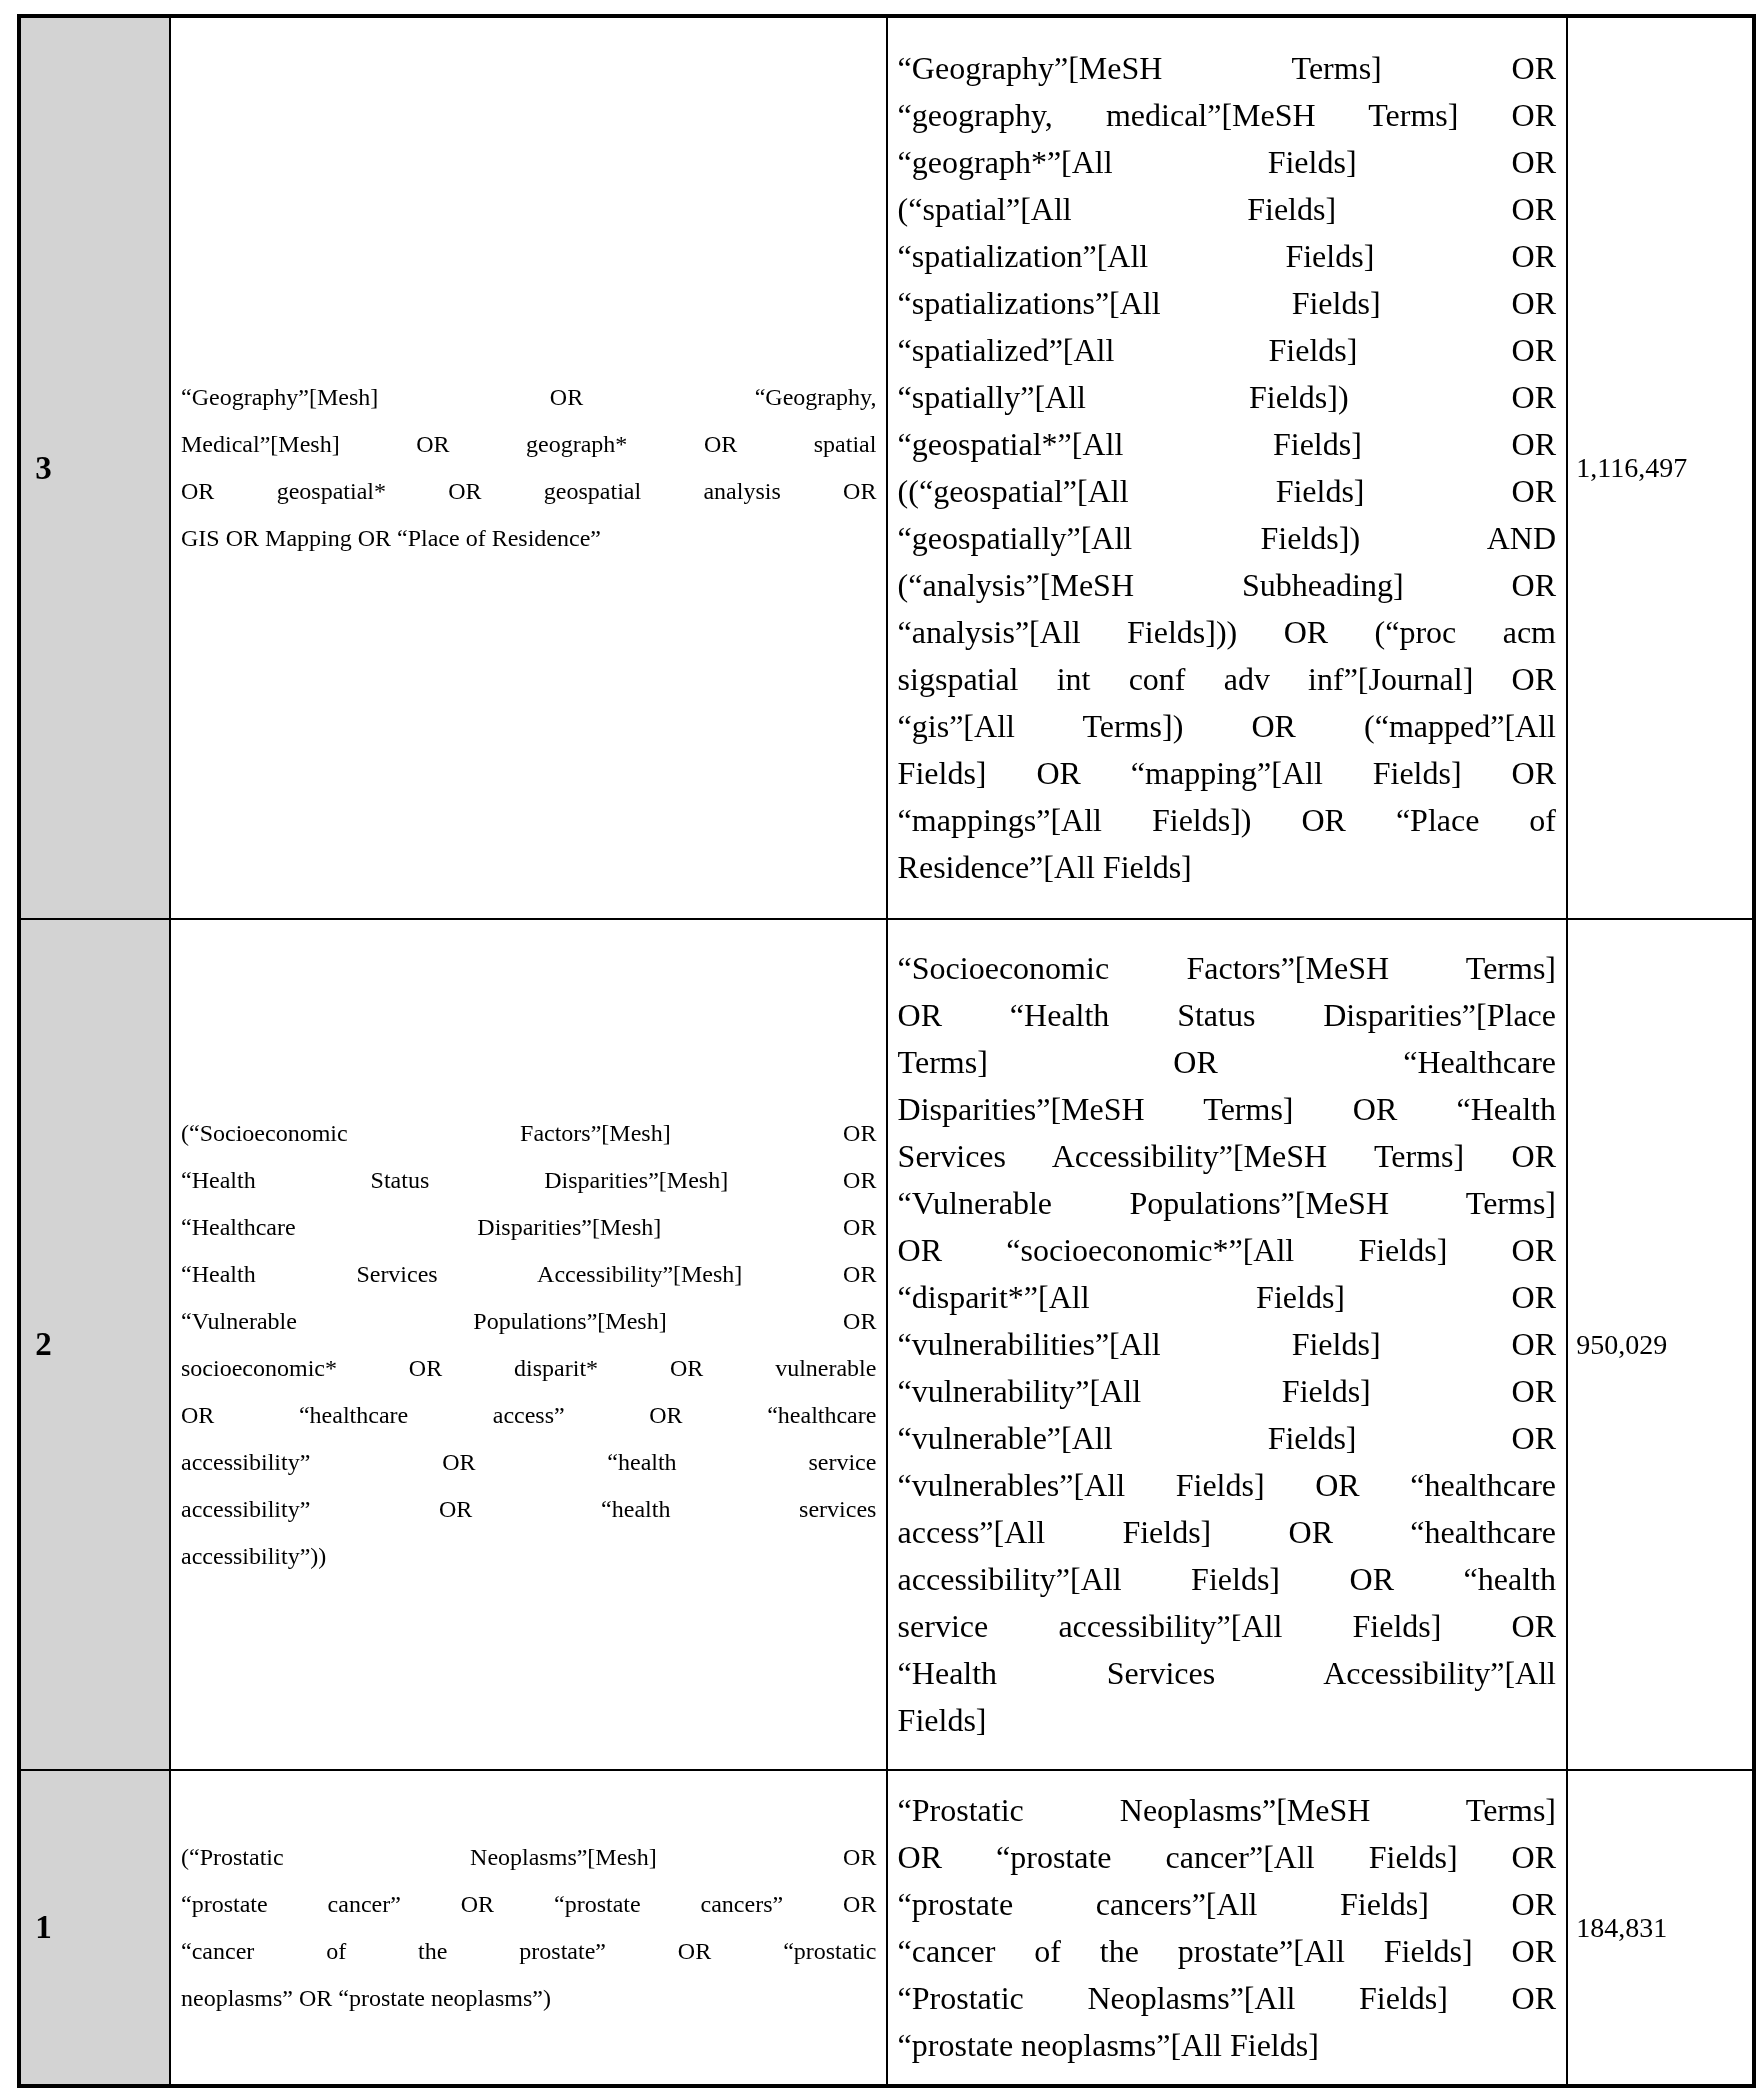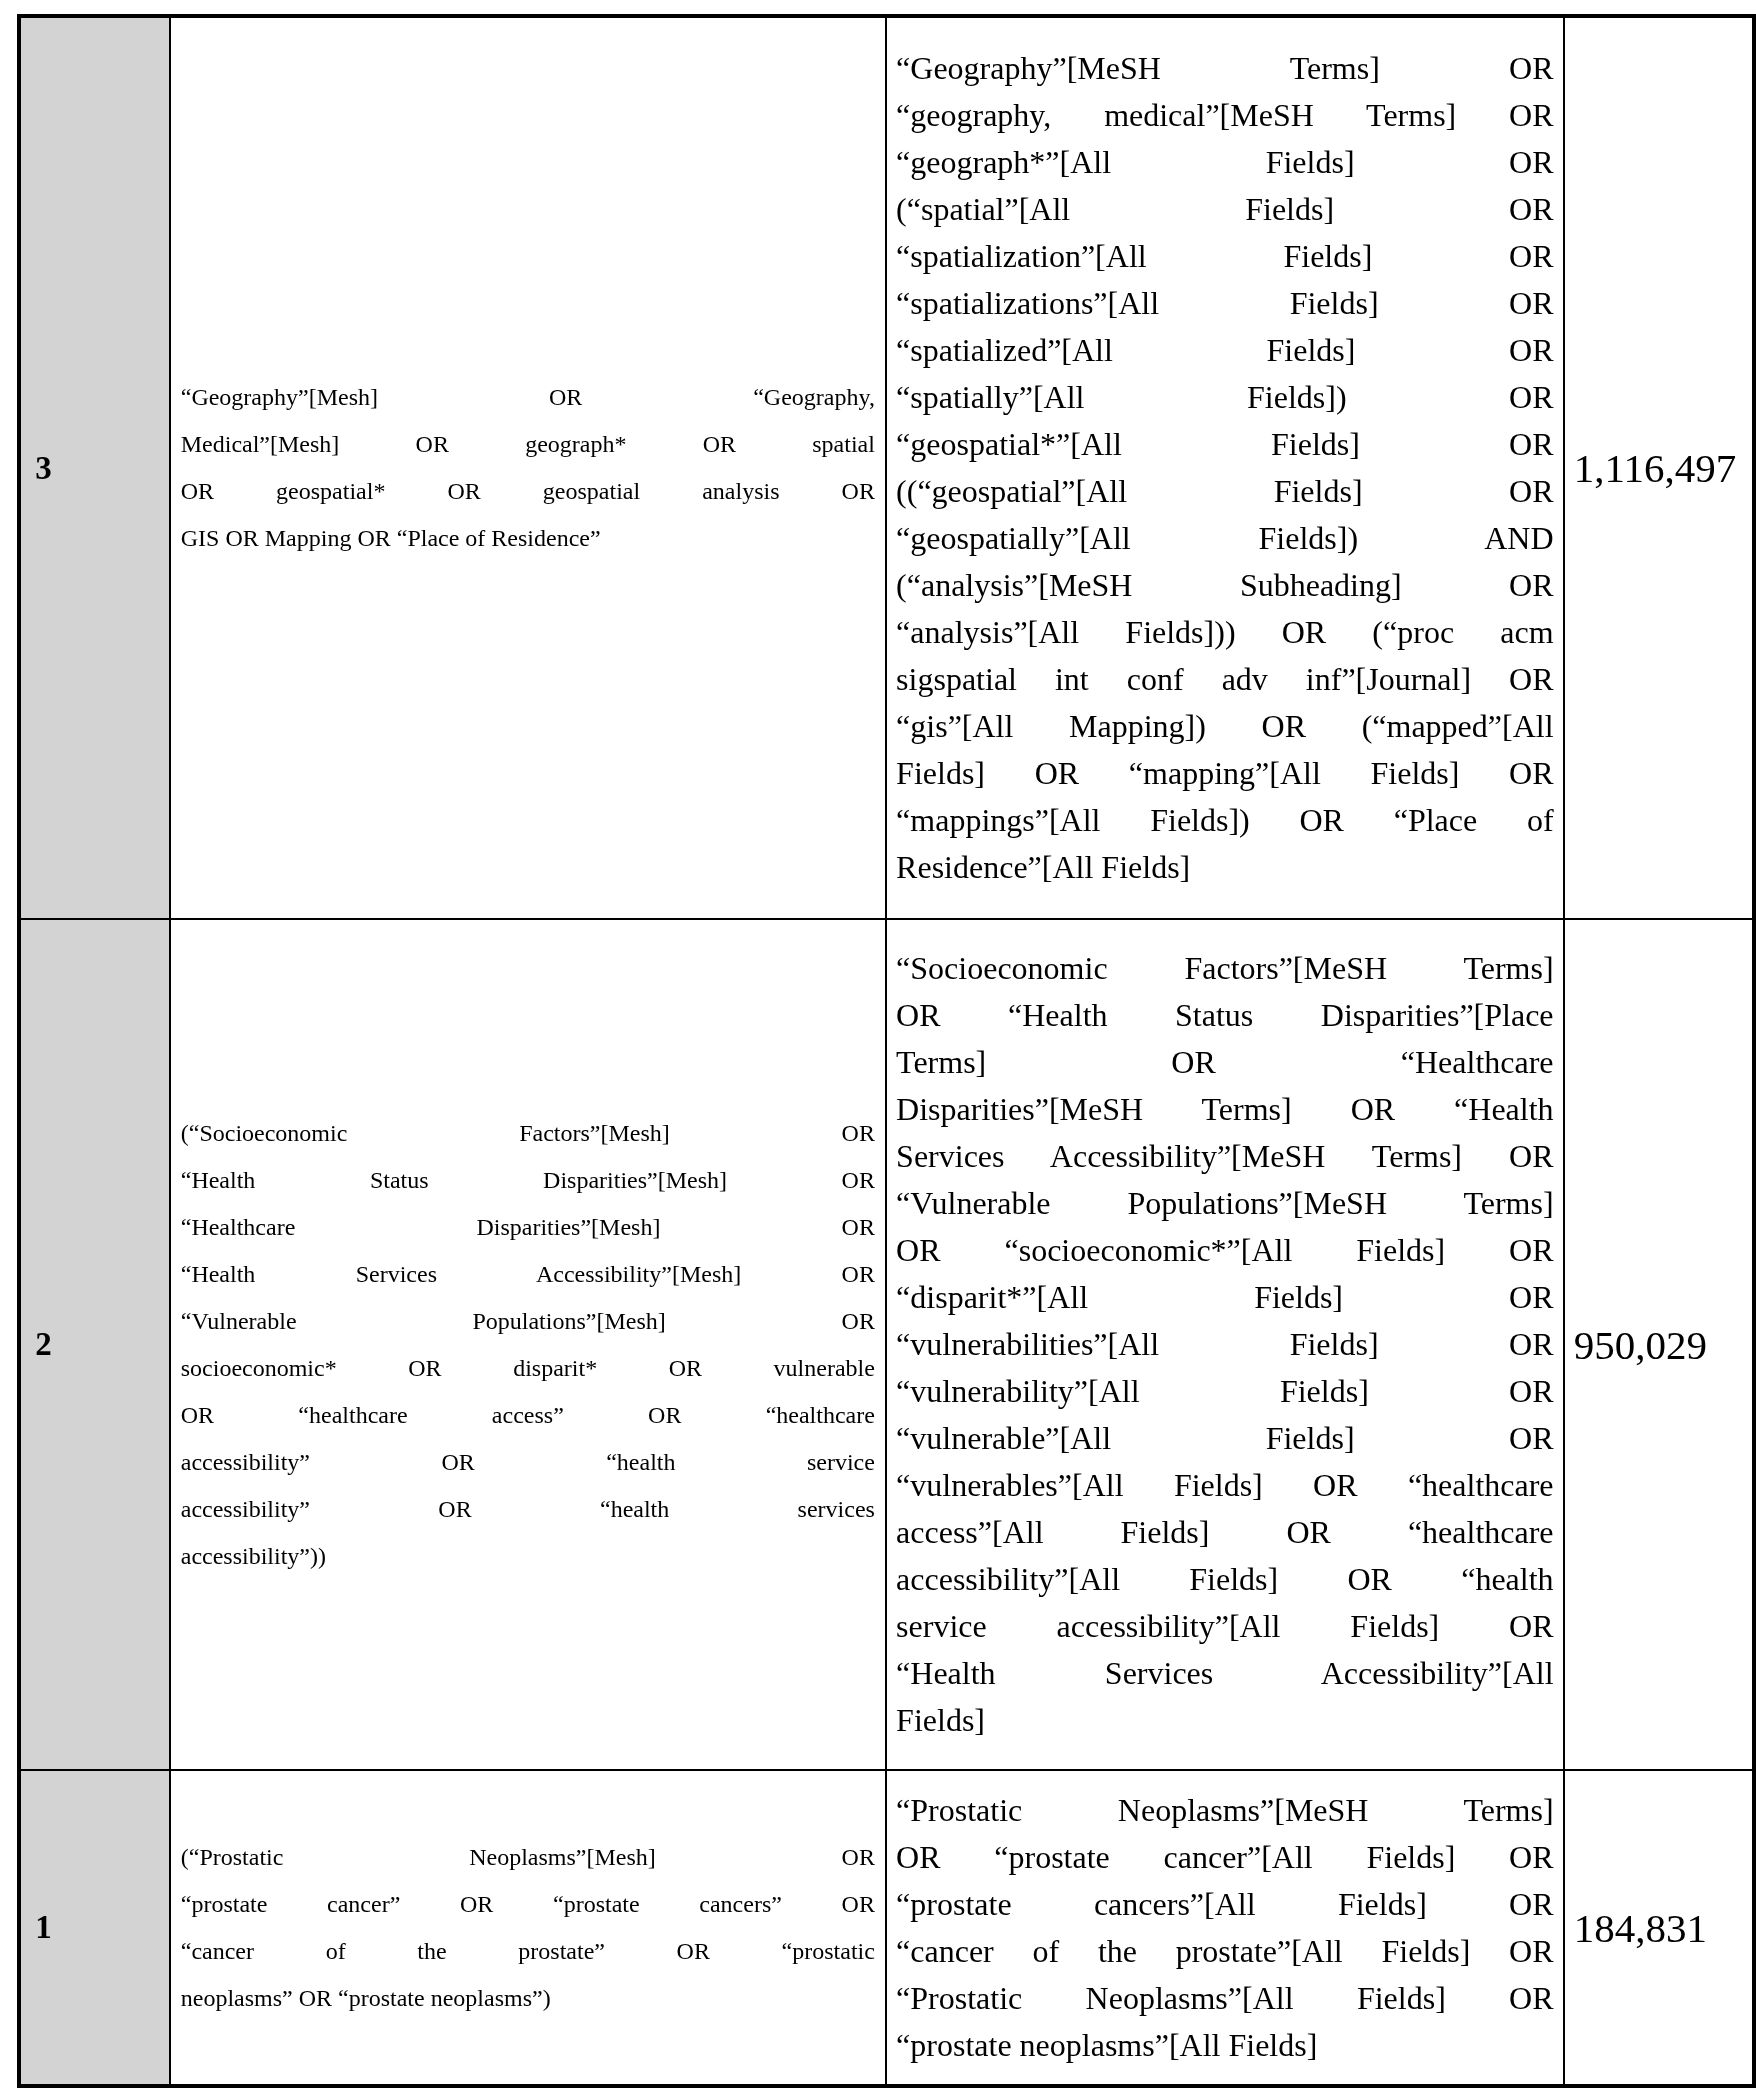--- a/index.html
+++ b/index.html
@@ -38,21 +38,21 @@
   }
   td.trans-cell {
     width: 677px;
     padding: 9.6px 9.6px;
     font-size: 32px;
     margin-left: 6px;
   }
   td.count-cell {
     width: 178px;
     padding-left: 8.6px;
-    font-size: 41px;
+    font-size: 28px;
   }
   .row-3 { height: 903px; }
   .row-2 { height: 851px; }
   .row-1 { height: 316px; }
   .jl {
     text-align: justify;
     text-align-last: justify;
     line-height: 47px;
     white-space: normal;
   }
@@ -86,21 +86,21 @@
             <div class="jl">“spatialization”[All Fields] OR</div>
             <div class="jl">“spatializations”[All Fields] OR</div>
             <div class="jl">“spatialized”[All Fields] OR</div>
             <div class="jl">“spatially”[All Fields]) OR</div>
             <div class="jl">“geospatial*”[All Fields] OR</div>
             <div class="jl">((“geospatial”[All Fields] OR</div>
             <div class="jl">“geospatially”[All Fields]) AND</div>
             <div class="jl">(“analysis”[MeSH Subheading] OR</div>
             <div class="jl">“analysis”[All Fields])) OR (“proc acm</div>
             <div class="jl">sigspatial int conf adv inf”[Journal] OR</div>
-            <div class="jl">“gis”[All Mapping]) OR (“mapped”[All</div>
+            <div class="jl">“gis”[All Terms]) OR (“mapped”[All</div>
             <div class="jl">Fields] OR “mapping”[All Fields] OR</div>
             <div class="jl">“mappings”[All Fields]) OR “Place of</div>
             <div class="jl last">Residence”[All Fields]</div>
           </div>
       </td>
       <td class="count-cell">
         <span>1,116,497</span>
       </td>
     </tr>
     <tr class="row-2">

